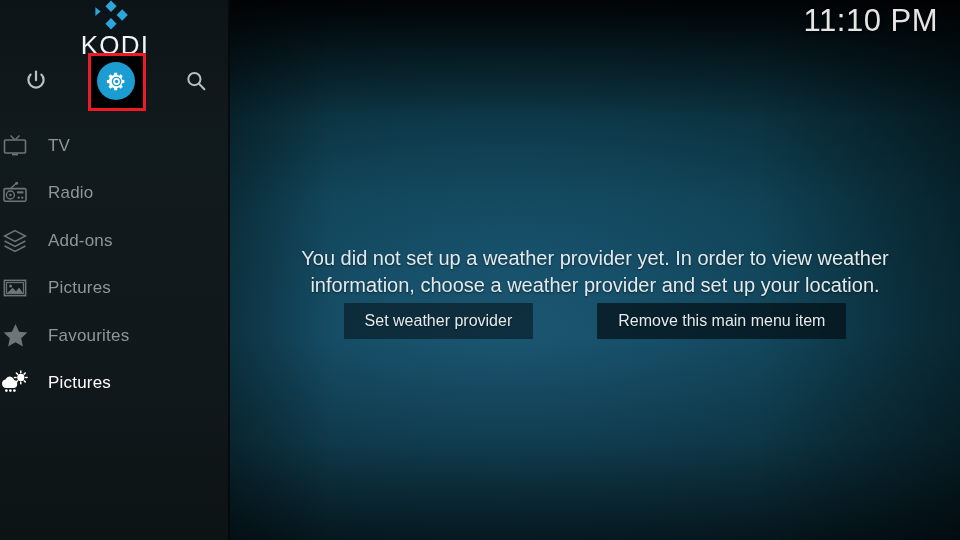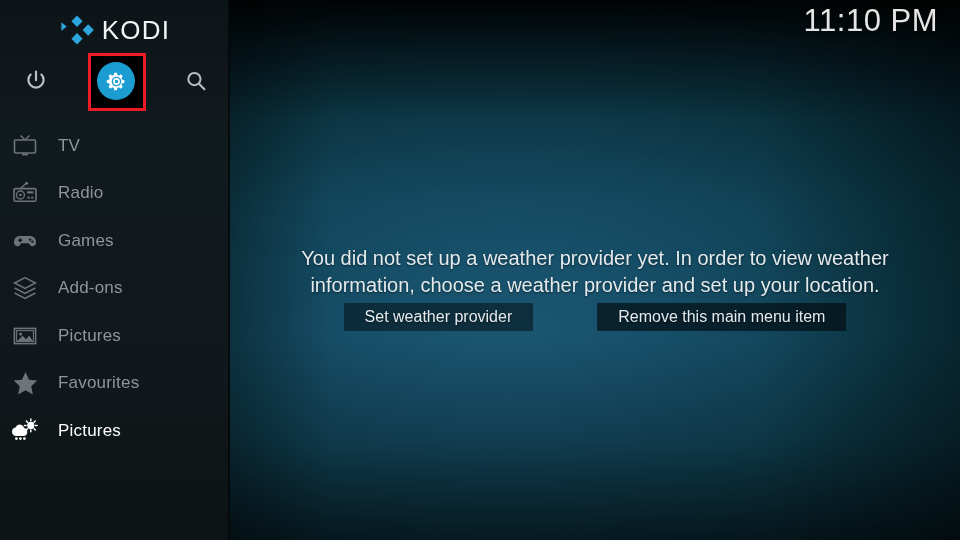--- a/index.html
+++ b/index.html
@@ -82,21 +82,21 @@
     right: 0; top: 0;
     width: 2px; height: 540px;
     background: rgba(0,0,0,0.55);
   }
 
   
   #logo-row {
     position: absolute;
     left: 0; top: 10px;
     width: 230px; height: 40px;
-    display: flex; align-items: center; justify-content: center;
+    display: flex; align-items: center; justify-content: center; flex-direction: column;
   }
   #logo-mark { width: 34px; height: 30px; margin-right: 8px; flex: none; }
   #logo-text {
     font-size: 26px;
     font-weight: 400;
     letter-spacing: 1.2px;
     color: #f2f5f6;
   }
 
   
@@ -136,21 +136,21 @@
   #menu {
     position: absolute;
     left: 0; top: 122px;
     width: 230px;
   }
   .menu-item {
     position: relative;
     height: 47.5px;
     display: flex;
     align-items: center;
-    padding-left: 10px;
+    padding-left: 0;
   }
   .menu-icon {
     width: 30px; height: 30px;
     display: flex; align-items: center; justify-content: center;
     flex: none;
     margin-right: 18px;
   }
   .menu-label {
     font-size: 17px;
     font-weight: 400;
@@ -178,21 +178,21 @@
   #button-row {
     position: absolute;
     left: 230px; top: 303px;
     width: 730px;
     display: flex;
     justify-content: center;
     gap: 20px;
     z-index: 4;
   }
   .panel-button {
-    height: 28px;
+    height: 36px;
     padding: 13px 21px;
     display: flex; align-items: center; justify-content: center;
     font-size: 16px;
     color: #e4eaec;
     background: rgba(6,22,30,0.60);
     border: none;
     border-radius: 1px;
     font-family: "Liberation Sans", sans-serif;
     text-shadow: 0 1px 2px rgba(0,0,0,0.45);
     white-space: nowrap;
@@ -276,32 +276,20 @@
             <circle cx="8.4" cy="15" r="4" stroke="currentColor" stroke-width="1.4" fill="none"></circle>
             <circle cx="8.4" cy="15" r="1.3" fill="currentColor"></circle>
             <rect x="15" y="11.3" width="6.4" height="2.1" fill="currentColor"></rect>
             <circle cx="16.6" cy="17.6" r="1.2" fill="currentColor"></circle>
             <circle cx="20.2" cy="17.6" r="1.2" fill="currentColor"></circle>
           </svg>
         </span>
         <span class="menu-label">Radio</span>
       </div>
 
-      <div class="menu-item">
-        <span class="menu-icon">
-          <svg width="26" height="26" viewBox="0 0 26 26">
-            <path d="M7.6 8 h10.8 a5.6 5.6 0 0 1 5.6 5.6 v1.2 a3.4 3.4 0 0 1 -6.2 1.9 l-0.9 -1.4 h-7.8 l-0.9 1.4 a3.4 3.4 0 0 1 -6.2 -1.9 v-1.2 A5.6 5.6 0 0 1 7.6 8 z" fill="currentColor"></path>
-            <rect x="6" y="11.4" width="4.4" height="1.5" rx="0.7" fill="#11191c"></rect>
-            <rect x="7.45" y="9.95" width="1.5" height="4.4" rx="0.7" fill="#11191c"></rect>
-            <circle cx="18.1" cy="11.6" r="1.2" fill="#11191c"></circle>
-            <circle cx="20.4" cy="13.6" r="1.2" fill="#11191c"></circle>
-          </svg>
-        </span>
-        <span class="menu-label">Games</span>
-      </div>
 
       <div class="menu-item">
         <span class="menu-icon">
           <svg width="26" height="26" viewBox="0 0 26 26">
             <path d="M13 2.6 L23.4 8 L13 13.4 L2.6 8 Z" stroke="currentColor" stroke-width="1.5" fill="none"></path>
             <path d="M2.6 13 L13 18.4 L23.4 13" stroke="currentColor" stroke-width="1.5" fill="none"></path>
             <path d="M2.6 18 L13 23.4 L23.4 18" stroke="currentColor" stroke-width="1.5" fill="none"></path>
           </svg>
         </span>
         <span class="menu-label">Add-ons</span>

